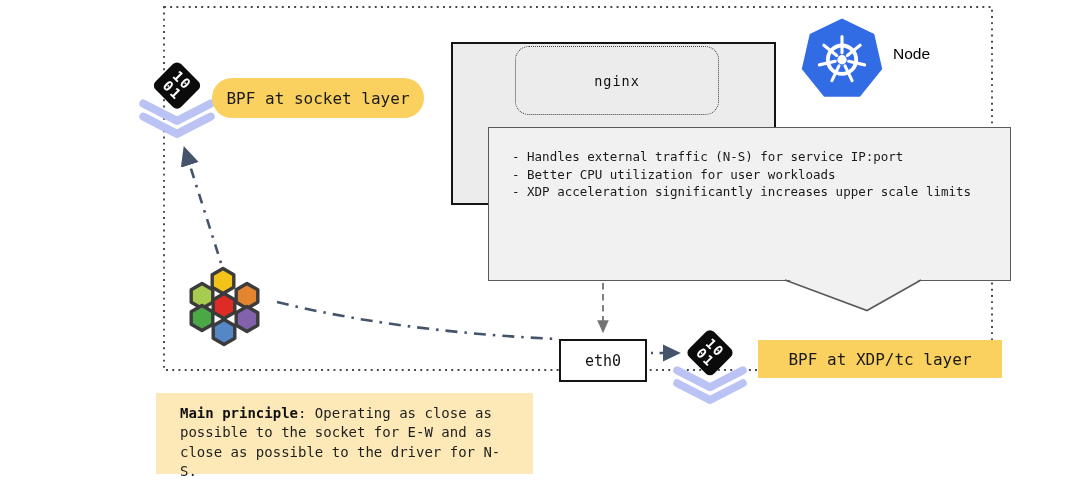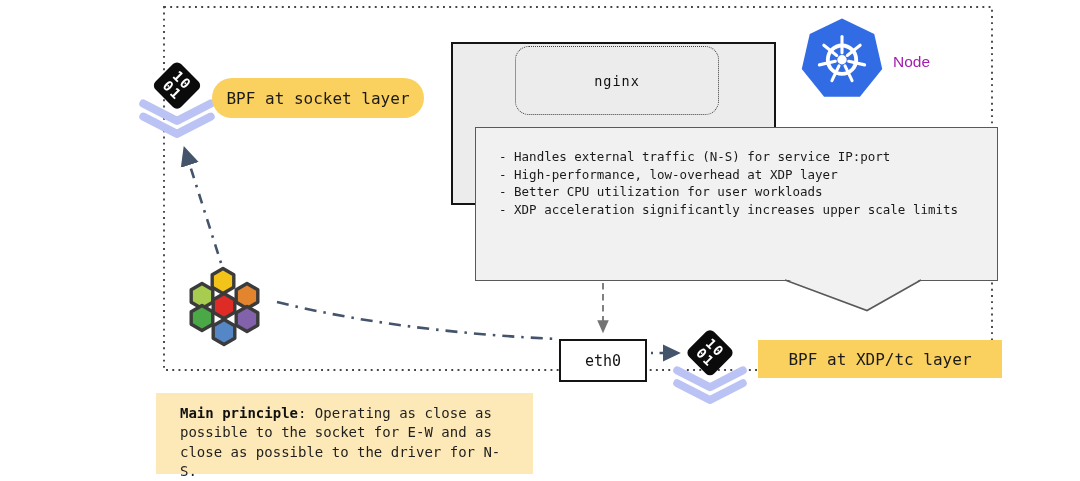--- a/index.html
+++ b/index.html
@@ -23,21 +23,21 @@
   }
   .nginx-inner {
     position:absolute; left:62px; top:2px; width:202px; height:67px;
     border:1.7px dotted #3f3f3f; border-radius:14px;
     display:flex; align-items:center; justify-content:center;
     font-size:13.5px; color:#111; letter-spacing:1px;
   }
 
   
   .callout {
-    left:475px; top:127px; width:523px; height:154px;
+    left:488px; top:127px; width:523px; height:154px;
     background:var(--callout_bg); border:1.6px solid var(--callout_border);
     box-sizing:border-box; z-index:3;
     padding:20px 0 0 23px;
     font-size:12.5px; line-height:17.6px; color:var(--text_dark);
     white-space:nowrap;
   }
 
   
   .ylabel {
     background:var(--accent_yellow); color:var(--text_dark);
@@ -59,22 +59,22 @@
   
   .principle {
     left:156px; top:393px; width:377px; height:81px;
     background:var(--pale_yellow); box-sizing:border-box;
     padding:11px 24px; z-index:1;
     font-size:14px; line-height:19.3px; color:#1f1f1f;
   }
   .principle b { font-weight:bold; color:#101010; }
 
   .node-label {
-    left:893px; top:53px; z-index:2;
-    font-size:15.5px; color:#a21caf;
+    left:893px; top:45px; z-index:2;
+    font-size:15.5px; color:#000000;
   }
 
   
   #bpf-socket-icon { left:136px; top:56px;  z-index:1; }
   #bpf-xdp-icon    { left:670px; top:324px; z-index:2; }
   #k8s-icon        { left:799px; top:14px;  z-index:1; }
   #cilium-icon     { left:180px; top:260px; z-index:1; }
 </style>
 </head>
 <body>
@@ -125,21 +125,20 @@
       <polygon points="67,23.5 77.8,29.75 77.8,42.25 67,48.5 56.2,42.25 56.2,29.75" style="fill: rgb(226, 133, 46);"></polygon>
       <polygon points="22,45.5 32.8,51.75 32.8,64.25 22,70.5 11.2,64.25 11.2,51.75" style="fill: rgb(74, 168, 71);"></polygon>
       <polygon points="67,46.5 77.8,52.75 77.8,65.25 67,71.5 56.2,65.25 56.2,52.75" style="fill: rgb(130, 99, 171);"></polygon>
       <polygon points="44,59.5 54.8,65.75 54.8,78.25 44,84.5 33.2,78.25 33.2,65.75" style="fill: rgb(85, 134, 198);"></polygon>
       <polygon points="44,33.5 54.8,39.75 54.8,52.25 44,58.5 33.2,52.25 33.2,39.75" style="fill: rgb(222, 43, 38);"></polygon>
     </g>
   </svg>
 
   <div class="abs callout mono">
     <div>- Handles external traffic (N-S) for service IP:port</div>
-    <div>- High-performance, low-overhead at XDP layer</div>
     <div>- Better CPU utilization for user workloads</div>
     <div>- XDP acceleration significantly increases upper scale limits</div>
   </div>
 
   <div class="abs eth0-box mono">
     <span>eth0</span>
   </div>
 
   <svg id="bpf-xdp-icon" class="abs" width="80" height="80" viewBox="0 0 100 100">
     <path d="M9,74 L50,95 L91,74" fill="none" style="stroke:var(--bpf_lavender)" stroke-width="10" stroke-linecap="round" stroke-linejoin="round"></path>

